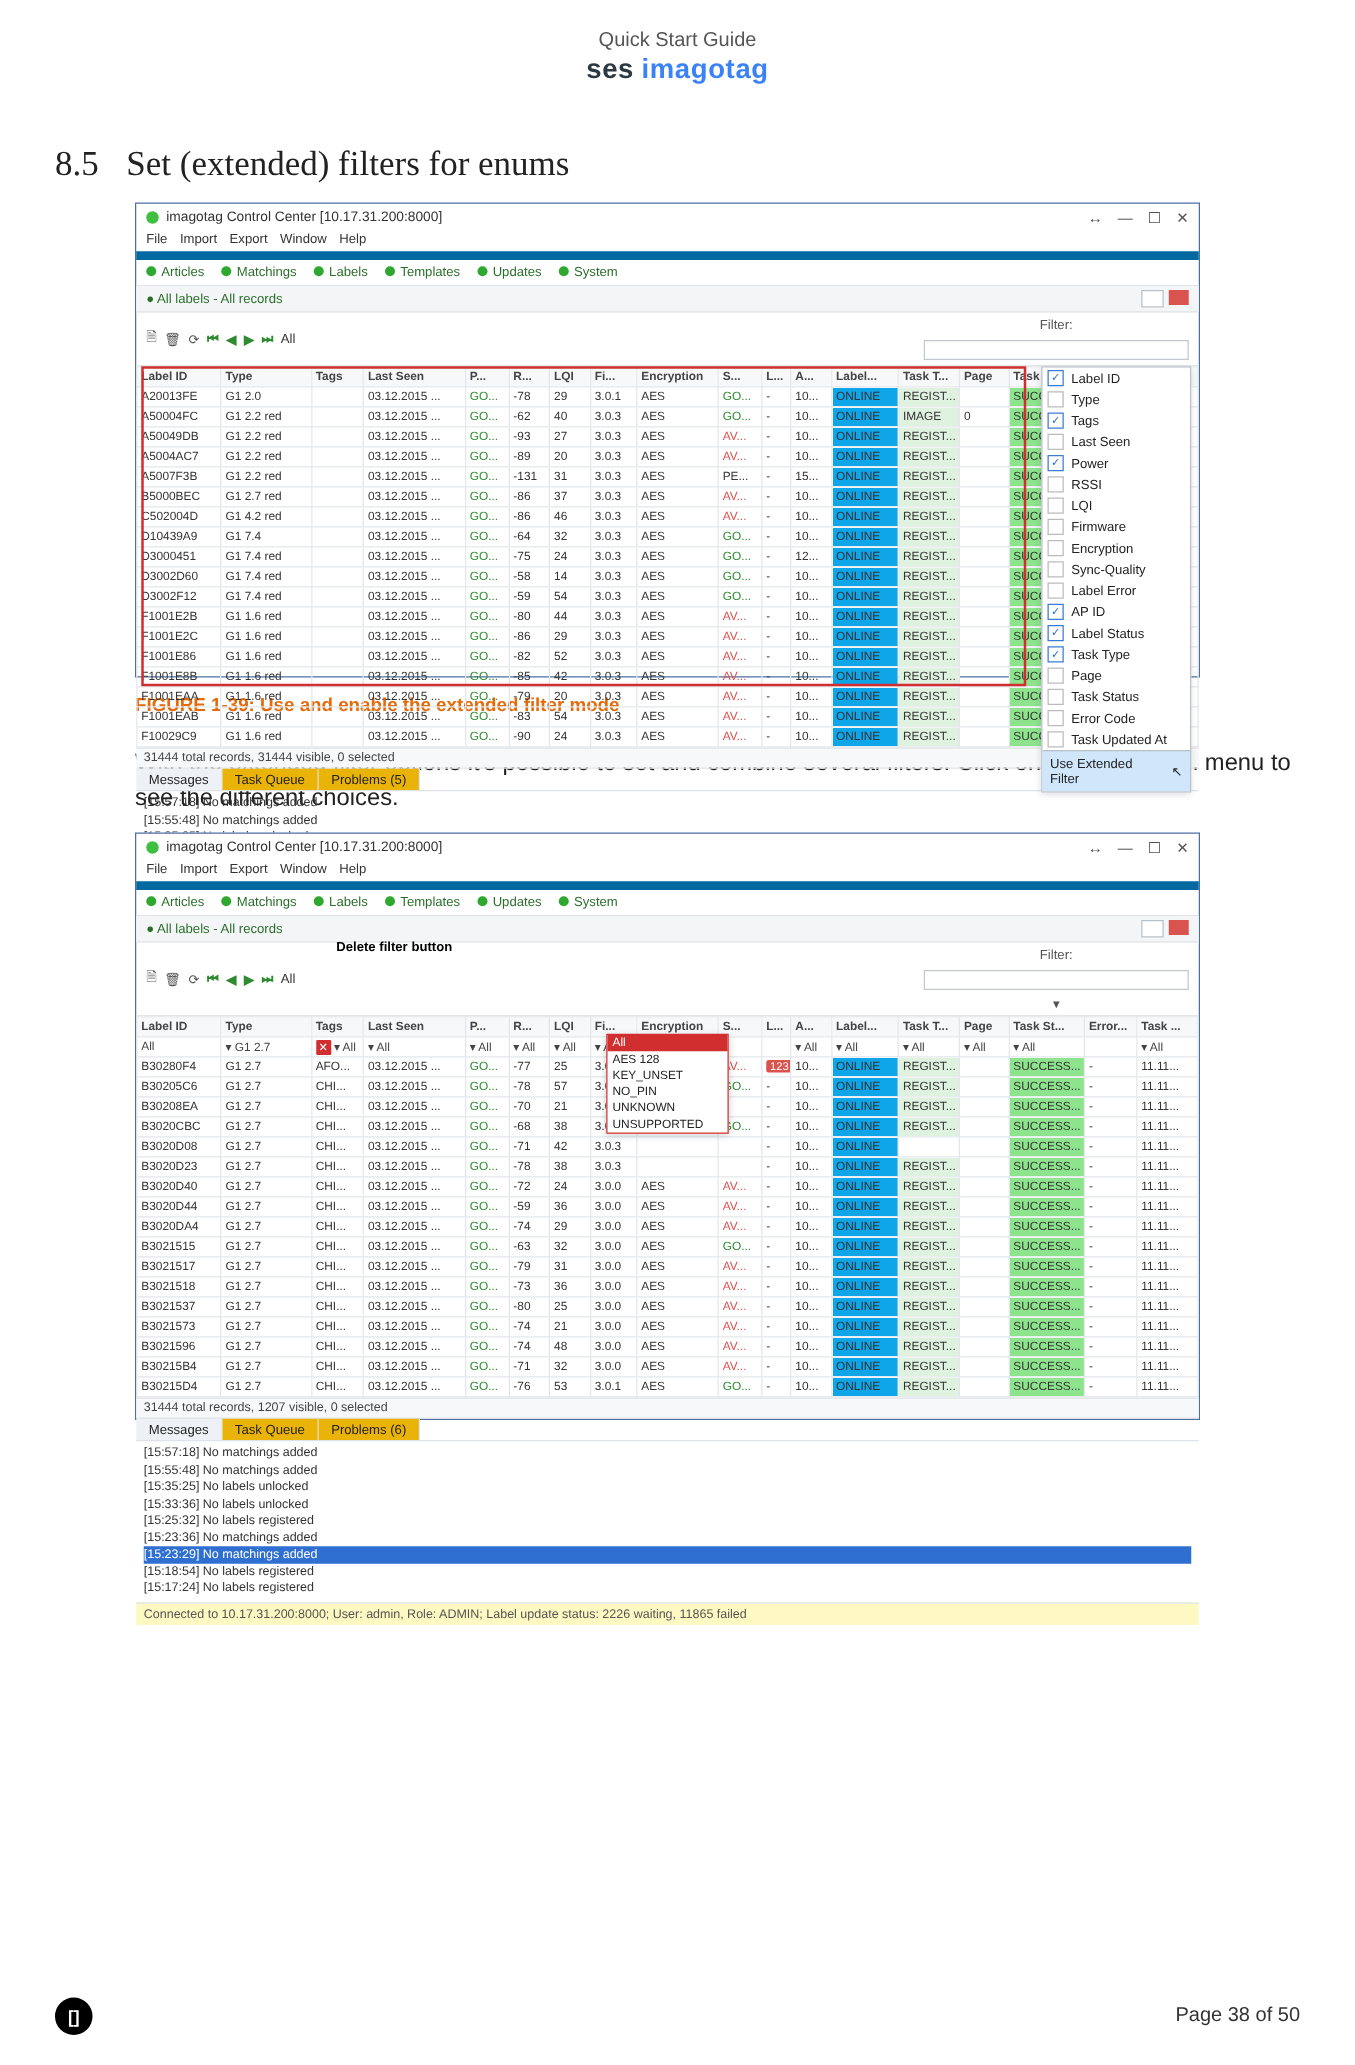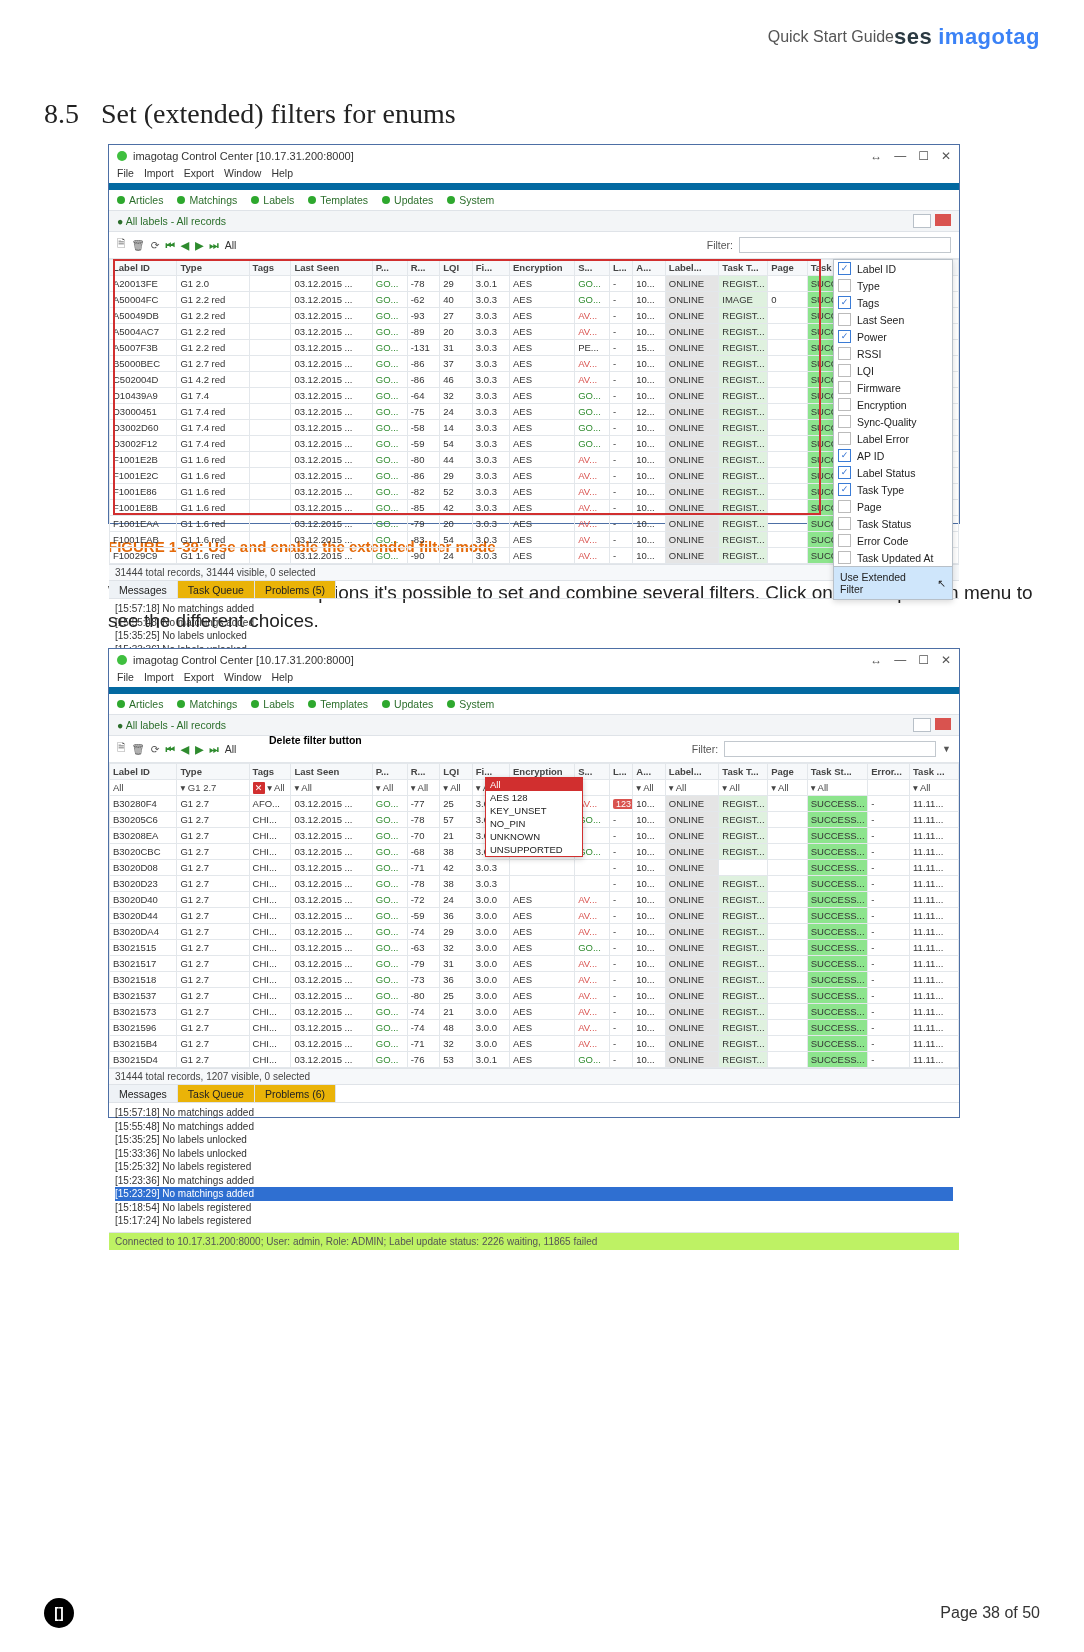--- a/index.html
+++ b/index.html
@@ -18,20 +18,21 @@
     box-sizing: border-box;
     padding: 24px 44px 28px 44px;
   }
   
   .hdr {
     display: flex;
     justify-content: flex-end;
     align-items: center;
     font-size: 16px;
     color: #555;
+    flex-direction: column;
   }
   .brand {
     display: flex;
     align-items: center;
     gap: 6px;
   }
   .brand .ses {
     font-weight: 700;
     color: #2b3a42;
     font-size: 22px;
@@ -124,21 +125,21 @@
   .box-close { width:16px; height:12px; background:#d9534f; }
   .icons-row {
     display:flex; align-items:center; gap:8px;
     padding:4px 8px; font-size:10.5px; color:#555;
     border-bottom:1px solid #e2e6ea;
     justify-content: space-between;
   }
   .icons-row .left { display:flex; align-items:center; gap:6px; }
   .icons-row .nav-glyph { color:#2e8b2e; font-weight:bold; }
   .icons-row .all-tag { color:#333; }
-  .filter-wrap { display:flex; align-items:center; gap:6px; font-size:10.5px; }
+  .filter-wrap { display:flex; align-items:center; gap:6px; font-size:10.5px;flex-direction:column; }
   .filter-input {
     width:210px; height:14px; border:1px solid #c2c8ce; background:#fff;
   }
   .table-wrap { position:relative; }
   table.labels {
     width: 100%;
     border-collapse: collapse;
     font-size: 9.5px;
     color:#333;
     table-layout: fixed;
@@ -147,21 +148,21 @@
     border: 1px solid #e3e7eb;
     padding: 1px 3px;
     white-space: nowrap;
     overflow: hidden;
     text-overflow: clip;
     height: 13px;
   }
   table.labels th {
     background:#f6f8fa; color:#444; font-weight:600; text-align:left;
   }
-  .c-online { background:#e5e5e5; }
+  .c-online { background:#0ea5e9; }
   .c-success { background:#8de48d; }
   .c-regist { background:#dff1df; }
   .c-go { color:#2e8b2e; }
   .c-av { color:#d9534f;margin-top:20px; }
   .status-strip {
     font-size:10px; color:#444; padding:2px 6px; border-top:1px solid #dfe3e8;
     background:#f6f8fa;
   }
   .tabs { display:flex; gap:0; font-size:10.5px; border-top:1px solid #dfe3e8;align-items:center; }
   .tabs .tab {
@@ -174,21 +175,21 @@
     font-size:10px; color:#333;
     padding:3px 6px 6px 6px;
     line-height:1.35;
     border-top:1px solid #dfe3e8;
     max-height: 120px;
   }
   .msgs .line { white-space:nowrap; }
   .msgs .line.sel { background:#2f6fd1; color:#fff; }
   .conn-strip {
     font-size:10px; color:#555; padding:3px 6px;
-    border-top:1px solid #dfe3e8; background:#bef264;
+    border-top:1px solid #dfe3e8; background:#fef9c3;
   }
   
   .filter-popup {
     position:absolute; right:6px; top:0;
     width:118px;
     background:#fff; border:1px solid #b8c0c8;
     box-shadow:0 2px 6px rgba(0,0,0,.15);
     font-size:10.5px;
   }
   .filter-popup .row {

